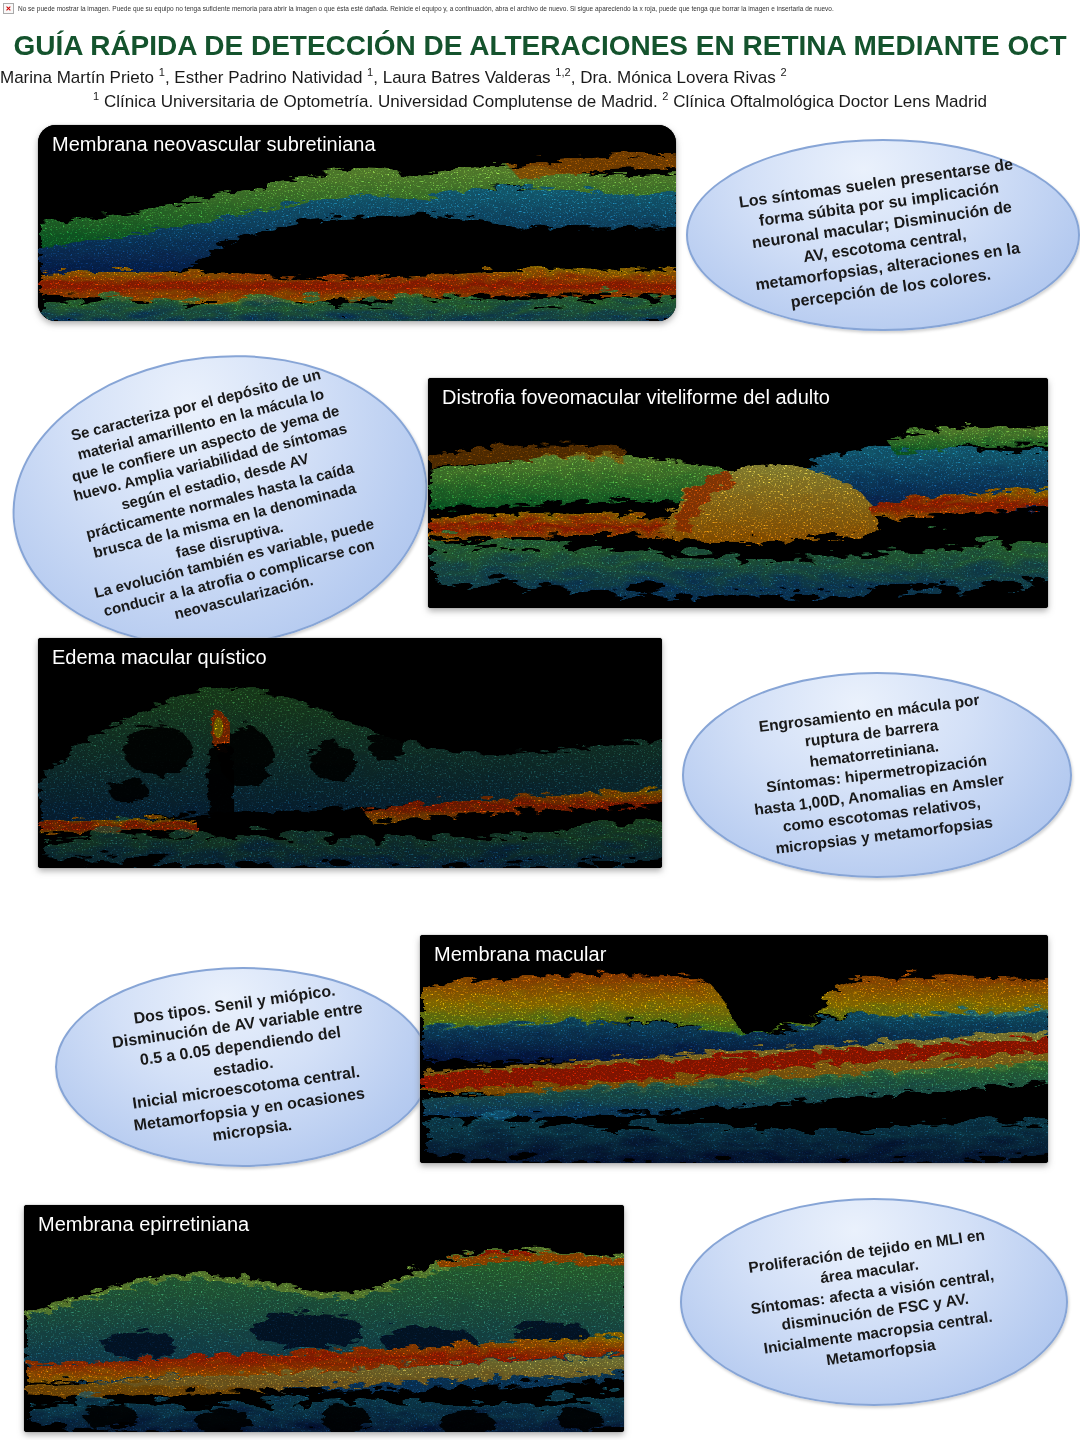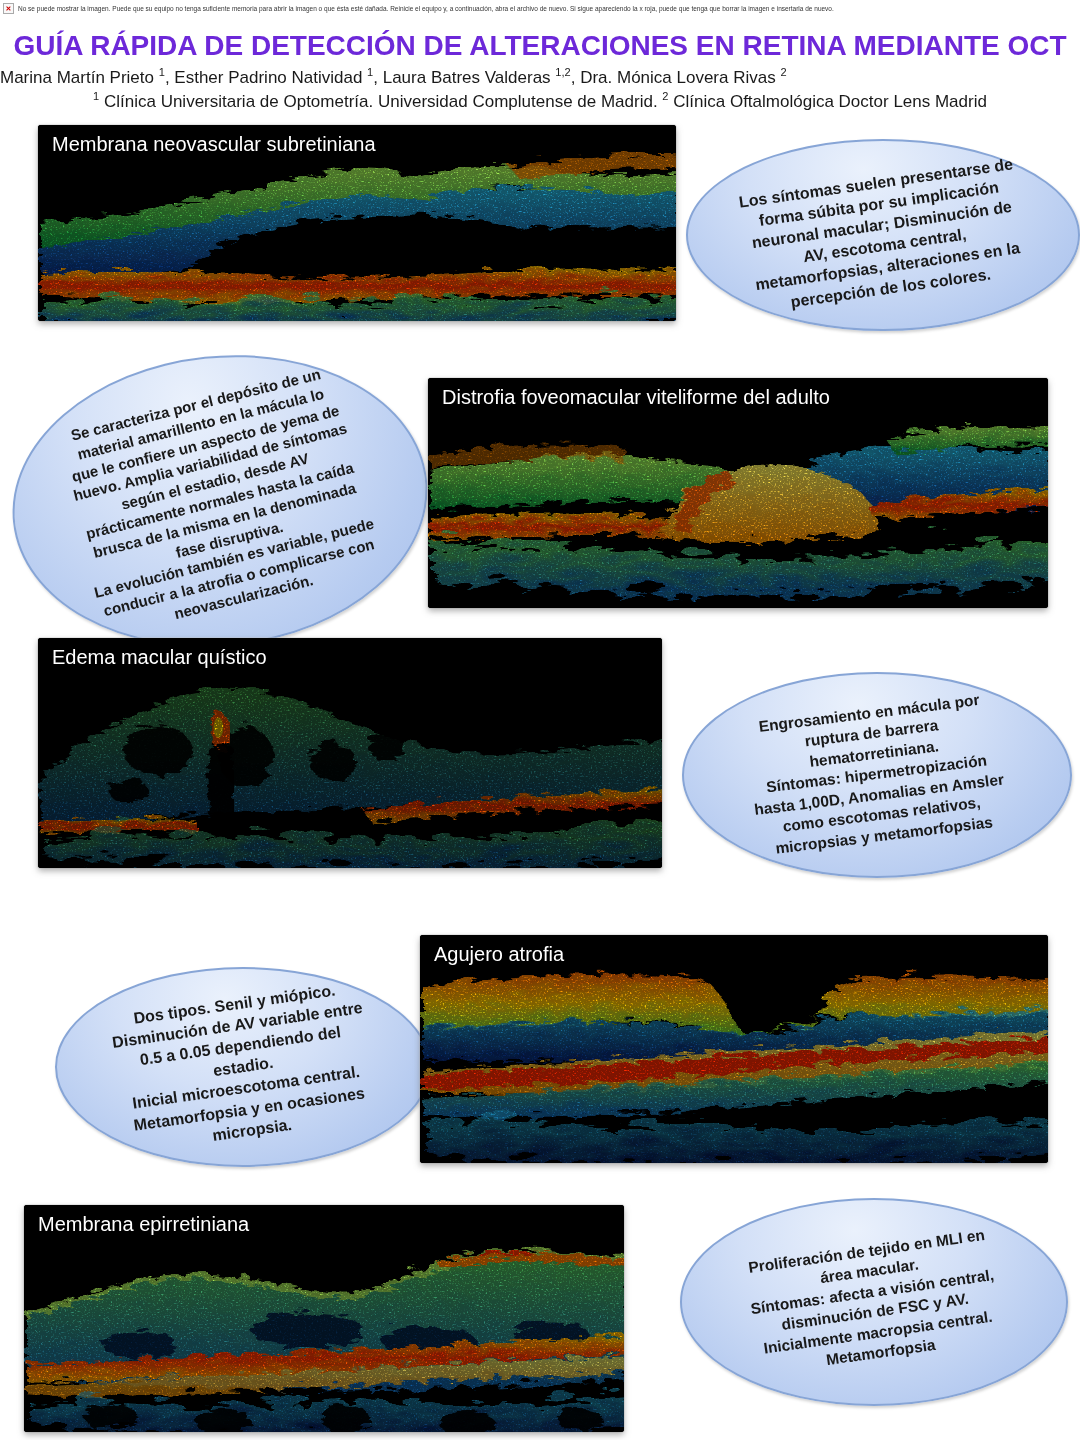--- a/index.html
+++ b/index.html
@@ -15,21 +15,21 @@
   }
   .red-x-box{
     width:9px;height:9px;border:1px solid #aaaaaa;background:#f8f8f8;
     display:flex;align-items:center;justify-content:center;flex:0 0 auto;
   }
   .red-x-box span{color:#cc0000;font-size:7px;line-height:7px;font-weight:bold;}
   .error-text{font-size:6.5px;color:#333;white-space:nowrap;}
   
   .poster-title{
     position:absolute;top:30px;left:0;width:1080px;text-align:center;
-    font-size:28px;font-weight:bold;color:#6d28d9;letter-spacing:0px;
+    font-size:28px;font-weight:bold;color:#14532d;letter-spacing:0px;
   }
   .authors-line{
     position:absolute;top:66px;left:0;width:1080px;text-align:left;
     font-size:17px;color:#1a1a1a;
   }
   .affil-line{
     position:absolute;top:90px;left:0;width:1080px;text-align:center;
     font-size:17px;color:#1a1a1a;
   }
   sup{font-size:0.65em;}
@@ -108,21 +108,21 @@
   <div class="red-x-box">
       <span>✕</span>
     </div>
   <div class="error-text">No se puede mostrar la imagen. Puede que su equipo no tenga suficiente memoria para abrir la imagen o que ésta esté dañada. Reinicie el equipo y, a continuación, abra el archivo de nuevo. Si sigue apareciendo la x roja, puede que tenga que borrar la imagen e insertarla de nuevo.</div>
 </div>
 
 <div class="poster-title">GUÍA RÁPIDA DE DETECCIÓN DE ALTERACIONES EN RETINA MEDIANTE OCT</div>
 <div class="authors-line">Marina Martín Prieto <sup>1</sup>, Esther Padrino Natividad <sup>1</sup>, Laura Batres Valderas <sup>1,2</sup>, Dra. Mónica Lovera Rivas <sup>2</sup></div>
 <div class="affil-line"><sup>1</sup> Clínica Universitaria de Optometría. Universidad Complutense de Madrid. <sup>2</sup> Clínica Oftalmológica Doctor Lens Madrid</div>
 
-<div class="scan" style="left:38px;top:125px;width:638px;height:196px;">
+<div class="scan" style="left:38px;top:125px;width:638px;height:196px;border-radius:18px;">
   <svg viewBox="0 0 640 200" preserveAspectRatio="none">
     <rect x="0" y="0" width="640" height="200" fill="#000"></rect>
     <path filter="url(#f-rough)" fill="url(#g-cyan)" opacity="0.85" d="M0,120 C90,110 190,84 300,66 C360,56 420,66 480,62 C560,58 610,62 640,60 L640,100 C600,104 560,98 480,104 C400,110 360,116 320,120 C240,130 120,150 0,156 Z"></path>
     <path filter="url(#f-rough)" fill="url(#g-green)" d="M0,98 C80,92 170,72 260,52 C300,43 330,38 350,44 C365,50 372,52 385,48 C420,38 470,38 520,44 C570,50 615,48 640,46 L640,66 C600,70 560,66 510,62 C470,60 430,62 395,70 C360,78 340,64 310,68 C240,78 120,108 0,122 Z"></path>
     <path filter="url(#f-rough)" fill="#ff8a00" opacity="0.85" d="M470,40 C530,32 590,26 640,28 L640,42 C600,40 540,44 480,52 Z"></path>
     <path filter="url(#f-rough)" fill="#020204" d="M140,158 C160,118 230,94 330,90 C430,86 500,100 525,122 C540,136 540,152 510,158 C430,168 200,170 140,158 Z"></path>
     <path filter="url(#f-rough)" fill="url(#g-hot3)" d="M0,148 C70,144 150,146 220,152 C300,158 420,148 500,144 C560,142 610,146 640,144 L640,170 C580,174 500,168 420,172 C320,178 180,182 100,176 C50,172 20,172 0,170 Z"></path>
     <path filter="url(#f-rough-big)" fill="url(#g-mid)" opacity="0.8" d="M0,172 C50,164 110,180 170,172 C230,164 290,182 350,172 C410,164 470,182 530,172 C580,166 620,176 640,170 L640,200 L0,200 Z"></path>
     <rect x="0" y="0" width="640" height="200" fill="#000" filter="url(#f-grain)" opacity="0.5"></rect>
   </svg>
@@ -213,21 +213,21 @@
   <svg viewBox="0 0 640 200" preserveAspectRatio="none">
     <rect x="0" y="0" width="640" height="200" fill="#000"></rect>
     <path filter="url(#f-rough)" fill="url(#g-topband)" d="M0,42 C60,36 140,32 220,32 C260,32 280,34 292,40 C305,48 310,62 318,74 C326,84 334,88 344,86 C352,85 356,78 364,76 C372,74 378,80 388,80 C398,79 404,68 412,56 C420,44 430,38 450,36 C520,32 590,34 640,36 L640,66 C560,70 480,66 420,70 C380,72 360,80 340,84 C320,88 300,84 280,78 C240,70 120,74 0,80 Z"></path>
     <path filter="url(#f-rough)" fill="url(#g-cyan)" opacity="0.75" d="M0,78 C120,72 240,70 320,84 C360,90 400,70 460,68 C540,66 600,64 640,62 L640,92 C560,96 480,94 420,98 C360,102 300,108 240,108 C160,108 80,106 0,108 Z"></path>
     <path filter="url(#f-rough)" fill="url(#g-yellow)" opacity="0.9" d="M0,116 C120,110 300,100 450,92 C520,88 590,84 640,82 L640,112 C520,118 360,126 240,132 C150,136 60,136 0,136 Z"></path>
     <path filter="url(#f-rough)" fill="#ff2b00" d="M0,120 C140,114 320,104 470,96 C540,92 600,90 640,88 L640,100 C540,104 400,112 280,120 C180,126 80,130 0,132 Z"></path>
     <path filter="url(#f-rough)" fill="url(#g-mid)" opacity="0.85" d="M0,140 C120,134 280,126 420,120 C520,114 600,110 640,108 L640,126 C520,134 380,144 260,152 C160,158 60,158 0,156 Z"></path>
     <path filter="url(#f-rough-big)" fill="url(#g-cyan)" opacity="0.55" d="M0,158 C60,150 140,166 220,160 C300,154 380,170 460,162 C540,154 600,166 640,158 L640,186 C520,194 360,198 220,196 C120,194 40,188 0,186 Z"></path>
     <rect x="0" y="0" width="640" height="200" fill="#000" filter="url(#f-grain)" opacity="0.5"></rect>
   </svg>
-  <div class="scan-label">Agujero atrofia</div>
+  <div class="scan-label">Membrana macular</div>
 </div>
 
 <div class="scan" style="left:24px;top:1205px;width:600px;height:227px;">
   <svg viewBox="0 0 640 200" preserveAspectRatio="none">
     <rect x="0" y="0" width="640" height="200" fill="#000"></rect>
     <path filter="url(#f-rough)" fill="url(#g-mid)" opacity="0.8" d="M0,96 C40,84 90,68 150,62 C210,58 250,66 300,74 C330,78 350,78 380,70 C420,58 450,44 500,40 C550,38 600,46 640,44 L640,150 C520,158 380,162 260,160 C160,158 60,152 0,150 Z"></path>
     <path filter="url(#f-rough)" fill="none" stroke="#aef05a" stroke-width="6" opacity="0.9" d="M0,96 C40,84 90,68 150,62 C210,58 250,66 300,74 C330,78 350,78 380,70 C420,58 450,44 500,40 C550,38 600,46 640,44"></path>
     <path filter="url(#f-rough)" fill="none" stroke="#ff7a00" stroke-width="7" d="M440,52 C470,44 520,40 570,44 C600,46 620,48 640,48"></path>
     <path filter="url(#f-rough)" fill="none" stroke="#ff3000" stroke-width="5" d="M480,44 C500,40 520,40 540,42"></path>
     <ellipse cx="300" cy="108" rx="60" ry="16" fill="#06143c" opacity="0.85" filter="url(#f-rough)"></ellipse>

